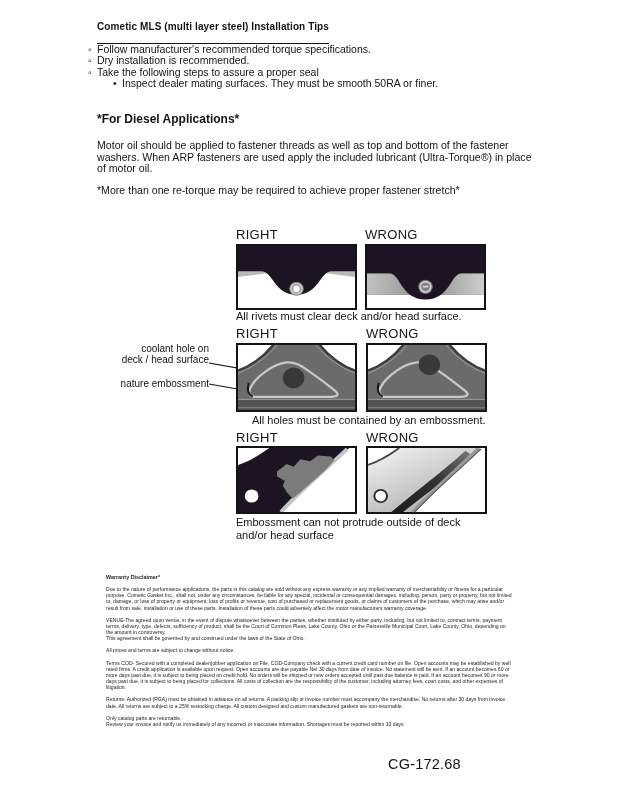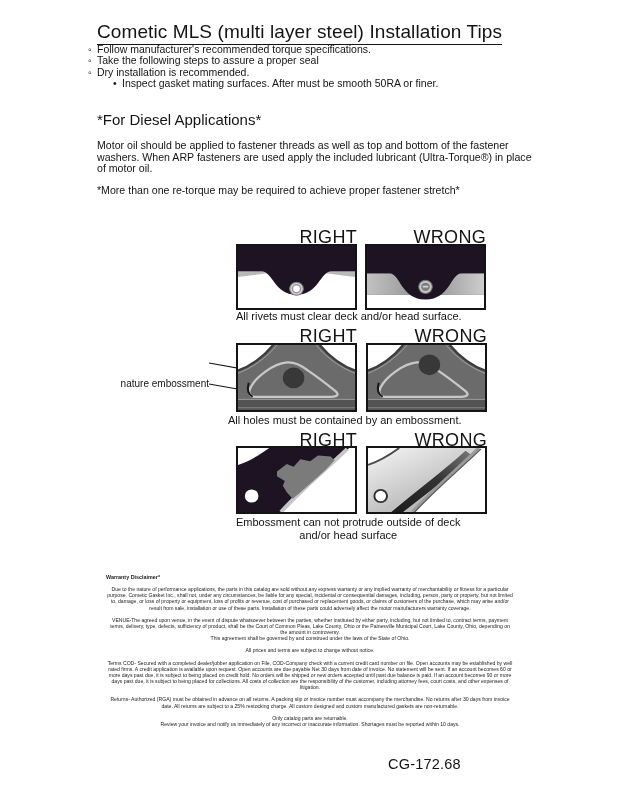--- a/index.html
+++ b/index.html
@@ -1,38 +1,38 @@
 <!DOCTYPE html>
 <html><head>
 <meta charset="utf-8">
 <style>
   html,body { margin:0; padding:0; background:#ffffff; }
   .page {
     position:relative; width:618px; height:800px; background:#ffffff;
     font-family:"Liberation Sans", sans-serif; color:#141414; overflow:hidden;
   }
-  .pre { white-space:pre-line;text-align:center; }
+  .pre { white-space:pre-line; }
 
   
   .title {
-    position:absolute; left:97px; top:21px; font-size:19px; font-weight:normal;
-    border-bottom:1.8px solid #141414; padding-bottom:1px; letter-spacing:0.1px;
+    position:absolute; left:97px; top:21px; font-size:10px; font-weight:bold;
+    border-bottom:1.8px solid #141414; padding-bottom:11px; letter-spacing:0.1px;
   }
   .bullets { position:absolute; left:88px; top:44px; width:470px; font-size:10.5px; line-height:11.3px; }
   .bline { white-space:nowrap; }
   .bline .g { display:inline-block; width:9px; }
   .sub { margin-left:25px; }
 
   
   .diesel { position:absolute; left:97px; top:114px; width:436px; font-size:10.6px; line-height:11.3px; }
-  .diesel h2 { margin:0 0 15px 0; font-size:15px; font-weight:normal; }
+  .diesel h2 { margin:0 0 15px 0; font-size:12px; font-weight:bold; }
   .diesel p { margin:11px 0 9px 0; }
 
   
-  .dlabel { position:absolute; width:121px; text-align:right; font-size:18px; letter-spacing:0.3px; }
+  .dlabel { position:absolute; width:121px; text-align:left; font-size:13px; letter-spacing:0.3px; }
   .panel { position:absolute; width:121px; box-sizing:border-box; border:2.2px solid #141414; background:#fff; }
   .panel svg { display:block; width:100%; height:100%; }
   .p-r1 { height:66px; top:244px; }
   .p-r2 { height:69px; top:343px; }
   .p-r3 { height:68px; top:446px; }
   .dcaption { position:absolute; font-size:11px; line-height:12.5px; }
   .sidelabel { position:absolute; width:105px; text-align:right; font-size:10px; line-height:11px; }
   .leader { position:absolute; left:200px; top:353px; width:100px; height:50px; }
 
   
@@ -44,23 +44,23 @@
 </style>
 </head>
 <body>
 
 <div class="page">
 
   <div class="title">Cometic MLS (multi layer steel) Installation Tips</div>
 
   <div class="bullets">
     <div class="bline"><span class="g">◦</span><span>Follow manufacturer's recommended torque specifications.</span></div>
+    <div class="bline"><span class="g">◦</span><span>Dry installation is recommended.</span></div>
     <div class="bline"><span class="g">◦</span><span>Take the following steps to assure a proper seal</span></div>
-    <div class="bline"><span class="g">◦</span><span>Dry installation is recommended.</span></div>
-    <div class="bline sub"><span class="g">•</span><span>Inspect gasket mating surfaces.  After must be smooth 50RA or finer.</span></div>
+    <div class="bline sub"><span class="g">•</span><span>Inspect dealer mating surfaces.  They must be smooth 50RA or finer.</span></div>
   </div>
 
   <div class="diesel">
     <h2>*For Diesel Applications*</h2>
     <p>Motor oil should be applied to fastener threads as well as top and bottom of the fastener washers. When ARP fasteners are used apply the included lubricant (Ultra-Torque®) in place of motor oil.</p>
     <p>*More than one re-torque may be required to achieve proper fastener stretch*</p>
   </div>
 
   <div class="dlabel" style="left:236px; top:227px;">RIGHT</div>
   <div class="dlabel" style="left:365px; top:227px;">WRONG</div>
@@ -93,20 +93,22 @@
       <circle cx="60" cy="43.5" r="7" fill="#c9c9c9" stroke="#6f6f6f" stroke-width="1.1"></circle>
       <circle cx="60" cy="43.5" r="4.5" fill="#7e7e7e"></circle>
       <rect x="57" y="42.3" width="6" height="1.8" rx="0.9" fill="#d8d8d8"></rect>
     </svg>
   </div>
   <div class="dcaption" style="left:236px; top:293px;margin-top:17px;">All rivets must clear deck and/or head surface.</div>
 
   <div class="dlabel" style="left:236px; top:326px;">RIGHT</div>
   <div class="dlabel" style="left:366px; top:326px;">WRONG</div>
 
+  <div class="sidelabel pre" style="left:104px; top:343px;">coolant hole on
+deck / head surface</div>
   <div class="sidelabel" style="left:104px; top:378px;">nature embossment</div>
   <svg class="leader" viewBox="0 0 100 50">
     <line x1="9" y1="10" x2="93" y2="25" stroke="#141414" stroke-width="1.1"></line>
     <line x1="9" y1="31" x2="60" y2="40" stroke="#141414" stroke-width="1.1"></line>
   </svg>
 
   <div class="panel p-r2" style="left:236px;">
     <svg viewBox="0 0 120 69" preserveAspectRatio="none">
       <rect width="120" height="69" fill="#6b6b6b"></rect>
       <rect y="57.2" width="120" height="1.1" fill="#9f9f9f"></rect>
@@ -133,21 +135,21 @@
       <path d="M36,0 C26,13 12,23 0,27" stroke="#3c3c3c" stroke-width="2.4" fill="none"></path>
       <path d="M40,0 C29,14 13,25 0,30" stroke="#a2a2a2" stroke-width="1" fill="none"></path>
       <path d="M120,0 H84 C94,13 108,23 120,27 Z" fill="#ffffff"></path>
       <path d="M84,0 C94,13 108,23 120,27" stroke="#3c3c3c" stroke-width="2.4" fill="none"></path>
       <path d="M80,0 C91,14 107,25 120,30" stroke="#a2a2a2" stroke-width="1" fill="none"></path>
       <path d="M17,55 C12,55 10,50 13,45 C18,34 36,20 50,18.5 C58,18 64,21 73,28 C83,35 94,44 100,49 C104,52.5 102,55 96,55 Z" stroke="#c8c8c8" stroke-width="2.4" fill="none"></path>
       <path d="M11,40 C9,47 10,52 15,55" stroke="#191919" stroke-width="2" fill="none"></path>
       <circle cx="63" cy="21" r="11" fill="#383838"></circle>
     </svg>
   </div>
-  <div class="dcaption" style="left:228px; top:414px;">All holes must be contained by an embossment.</div>
+  <div class="dcaption" style="left:252px; top:414px;">All holes must be contained by an embossment.</div>
 
   <div class="dlabel" style="left:236px; top:430px;">RIGHT</div>
   <div class="dlabel" style="left:366px; top:430px;">WRONG</div>
 
   <div class="panel p-r3" style="left:236px;">
     <svg viewBox="0 0 120 68" preserveAspectRatio="none">
       <rect width="120" height="68" fill="#ffffff"></rect>
       <path d="M32,0 C20,9 9,15 0,18 L0,68 H46 C70,41 93,22 114,0 Z" fill="#1d1322"></path>
       <path d="M44,68 C68,41 91,22 112,1" stroke="#c6c6c6" stroke-width="4" fill="none"></path>
       <polygon points="40,25 50,17 57,20 64,12 74,14 82,8 95,9 99,13 90,23 76,36 62,49 56,54 50,47 46,40 48,35 40,30" fill="#7b7b7b"></polygon>

